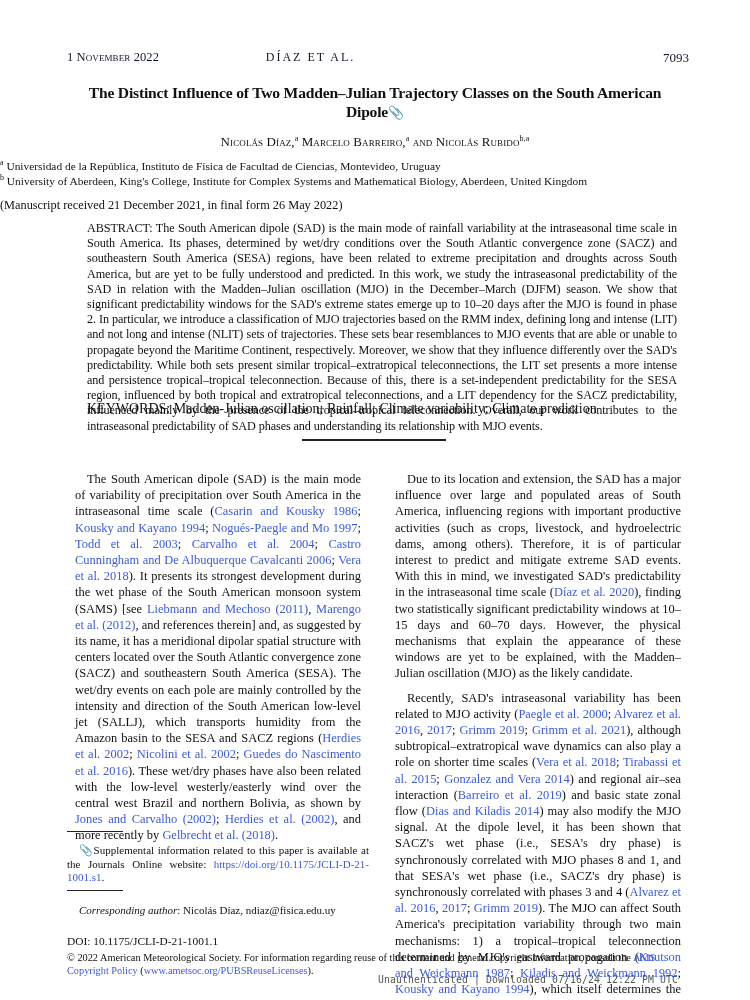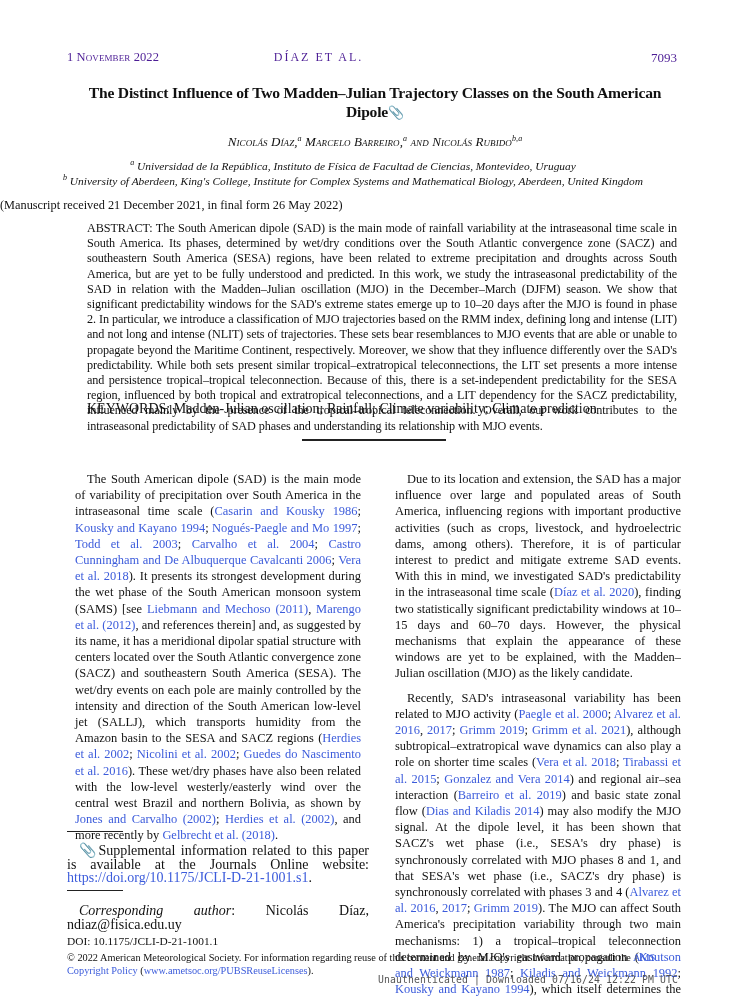--- a/index.html
+++ b/index.html
@@ -2,39 +2,39 @@
 <html><head>
   <meta charset="utf-8">
   <style>
     html, body { margin: 0; padding: 0; background: #ffffff; }
     body {
       width: 750px; height: 1000px; position: relative; overflow: hidden;
       font-family: "Liberation Serif", "DejaVu Serif", serif;
       color: #111111;
     }
     .abs { position: absolute; }
-    .running-head { top: 50px; font-size: 12.5px; color: #4c1d95; }
+    .running-head { top: 50px; font-size: 12.5px; color: #0f172a; }
     .rh-date { left: 67px; font-variant: small-caps; letter-spacing: 0.1px; }
-    .rh-authors { left: 8px; width: 621px; text-align: center; letter-spacing: 2px; font-size: 12px; }
-    .rh-page { right: 73px; font-size: 13px; }
+    .rh-authors { left: 0; width: 621px; text-align: center; letter-spacing: 2px; font-size: 12px; }
+    .rh-page { right: 61px; font-size: 13px; }
 
     .title {
       top: 83px; left: 80px; width: 590px; text-align: center;
       font-weight: bold; font-size: 15.6px; line-height: 19px; letter-spacing: -0.2px;
     }
     .clip { font-style: normal; font-size: 13px; }
 
     .authors {
       top: 134px; left: 0; width: 750px; text-align: center;
-      font-size: 13px; font-variant: small-caps; letter-spacing: 0.1px; font-style: italic;
+      font-size: 13px; font-variant: small-caps; letter-spacing: 0.1px;
     }
     sup { font-size: 8px; font-variant: normal; }
     .affil {
-      left: 0; width: 706px; text-align: center;
-      font-style: italic; font-size: 11.4px; line-height: 14px;
+      left: 0; width: 706px; 
+      font-size: 11.4px; line-height: 14px;
     }
     .affil-a { top: 156px; }
     .affil-b { top: 171px; }
 
     .manuscript {
       top: 198px; left: 0; width: 750px; text-align: left; font-size: 12.3px;
     }
 
     .abstract {
       top: 221px; left: 87px; width: 590px;
@@ -51,21 +51,21 @@
     .col-left { top: 463px; left: 67px; width: 302px; }
     .col-right { top: 463px; left: 387px; width: 302px; }
     .section-head {
       font-weight: bold; font-size: 13.2px; margin: 0 0 8px 0; text-indent: 0;
     }
     .link { color: #3b5bdb; }
 
     .fn-rule { left: 67px; width: 56px; height: 1px; background: #222; }
     .fn-rule-1 { top: 831px; }
     .fn-rule-2 { top: 890px; }
-    .footnote { left: 67px; width: 302px; font-size: 14px; line-height: 13.5px; text-align: justify; }
+    .footnote { left: 67px; width: 302px; font-size: 11px; line-height: 13.5px; text-align: justify; }
     .fn-supp { top: 844px; text-indent: 12px; }
     .fn-corr { top: 904px; text-indent: 12px; }
     .fn-corr i { }
 
     .doi { top: 935px; left: 67px; font-size: 11.4px; }
     .copyright { top: 952px; left: 67px; width: 620px; font-size: 10.3px; line-height: 12.5px; }
     .download {
       top: 974px; right: 72px; font-family: "DejaVu Sans Mono", "Liberation Mono", monospace;
       font-size: 9.8px; color: #555555; letter-spacing: 0.1px;
     }

